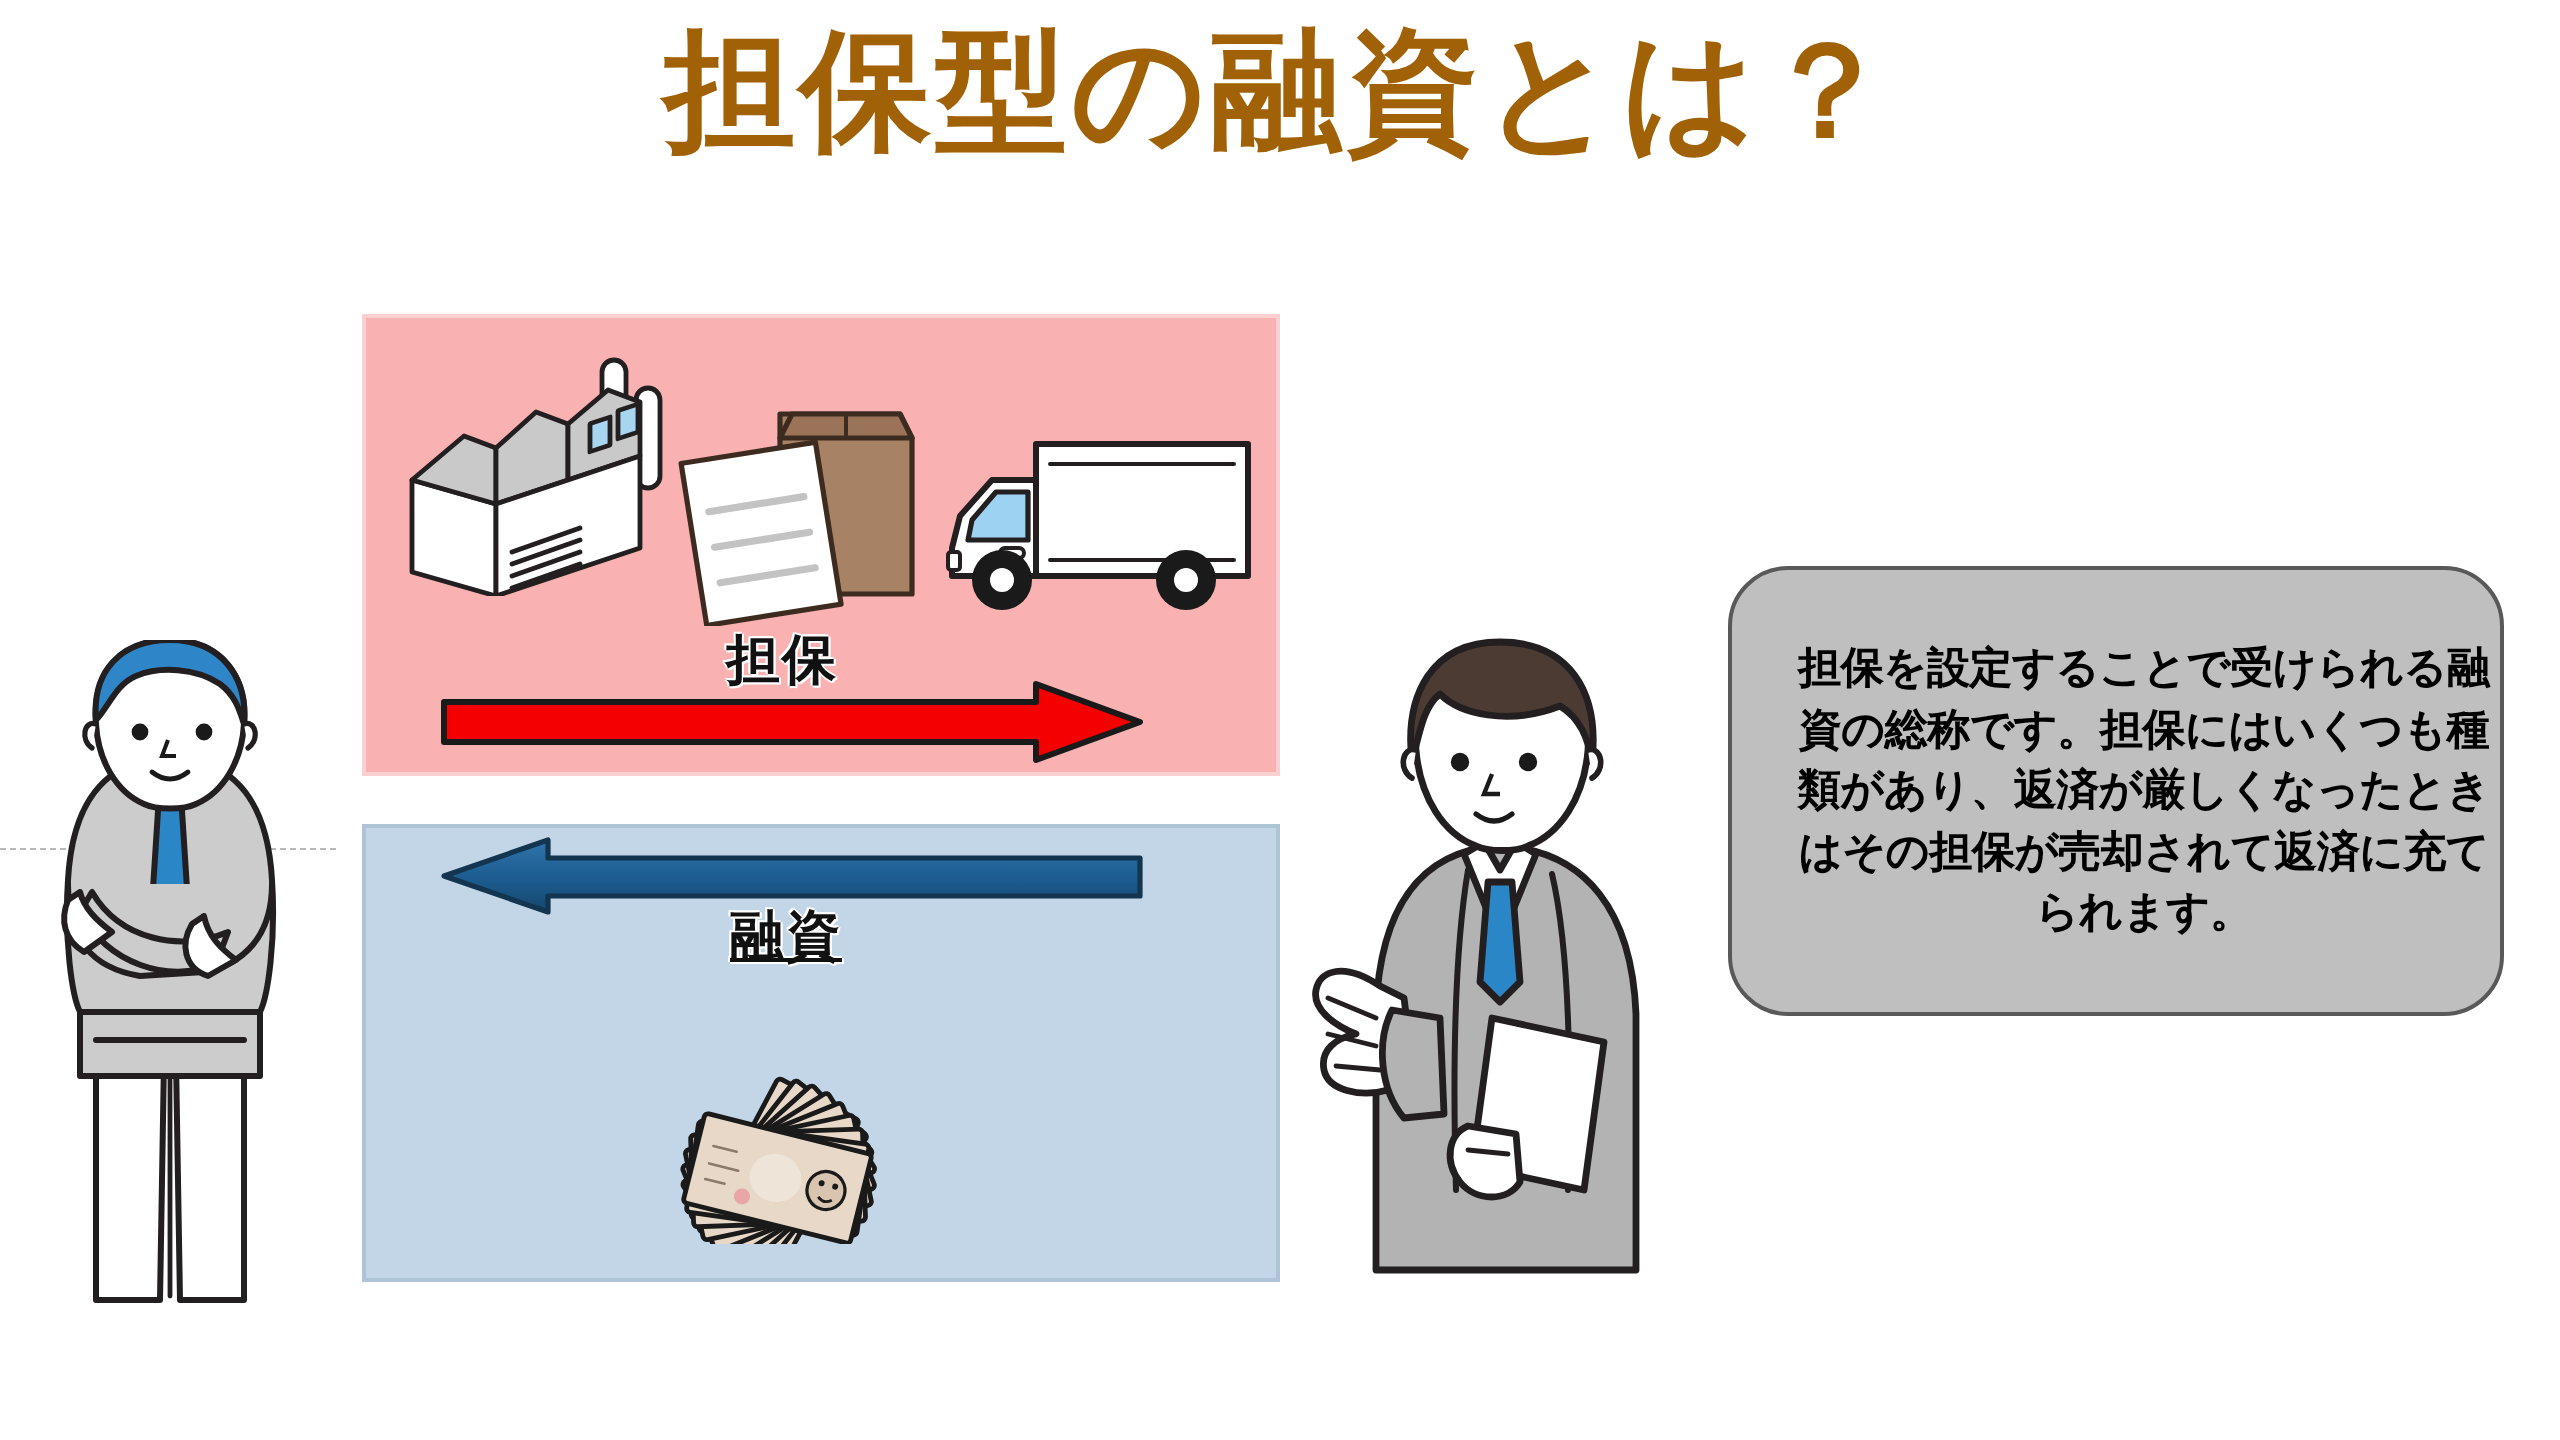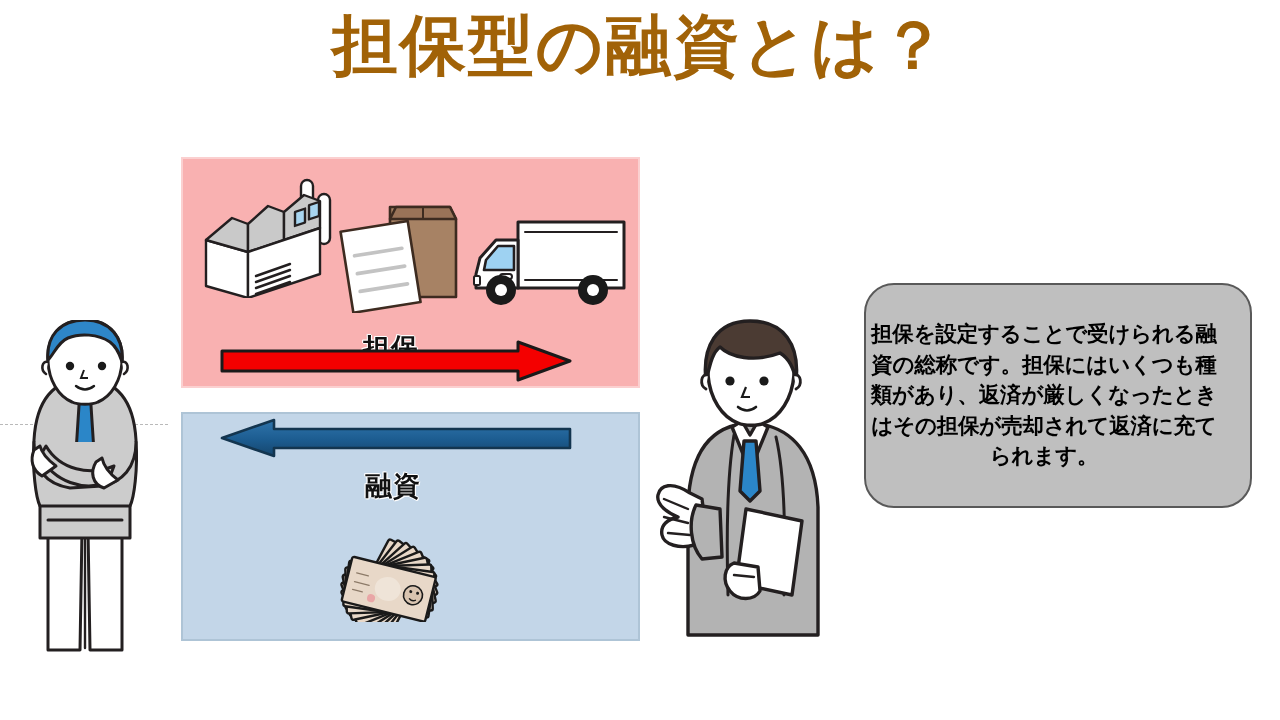--- a/index.html
+++ b/index.html
@@ -69,24 +69,23 @@
     position: absolute;
     font-size: 27px;
     font-weight: 700;
     color: #111111;
     text-shadow:
        1px 0 0 #ffffff, -1px 0 0 #ffffff,
        0 1px 0 #ffffff, 0 -1px 0 #ffffff,
        1px 1px 0 #ffffff, -1px -1px 0 #ffffff;
     letter-spacing: 1px;
     white-space: nowrap;
-    margin-top: 18px;
   }
   .label-collateral { left: 363px; top: 312px; }
-  .label-loan      { left: 365px; top: 450px; }
+  .label-loan      { left: 365px; top: 450px; text-decoration: underline; }
 
   
   .arrow-svg { position: absolute; }
   .arrow-red  { left: 220px; top: 340px; }
   .arrow-blue { left: 220px; top: 418px; }
 
   
   .ill { position: absolute; }
   .ill-factory  { left: 196px; top: 178px; }
   .ill-box      { left: 338px; top: 185px; }
@@ -101,21 +100,21 @@
     left: 864px;
     top: 283px;
     width: 388px;
     height: 225px;
     box-sizing: border-box;
     background: #bfbfbf;
     border: 2px solid #595959;
     border-radius: 30px;
     display: flex;
     align-items: center;
-    justify-content: flex-start;
+    justify-content: flex-end;
   }
   .bubble-text {
     width: 356px;
     text-align: center;
     font-size: 21.5px;
     font-weight: 700;
     line-height: 1.42;
     color: #000000;
     letter-spacing: -0.2px;
   }

